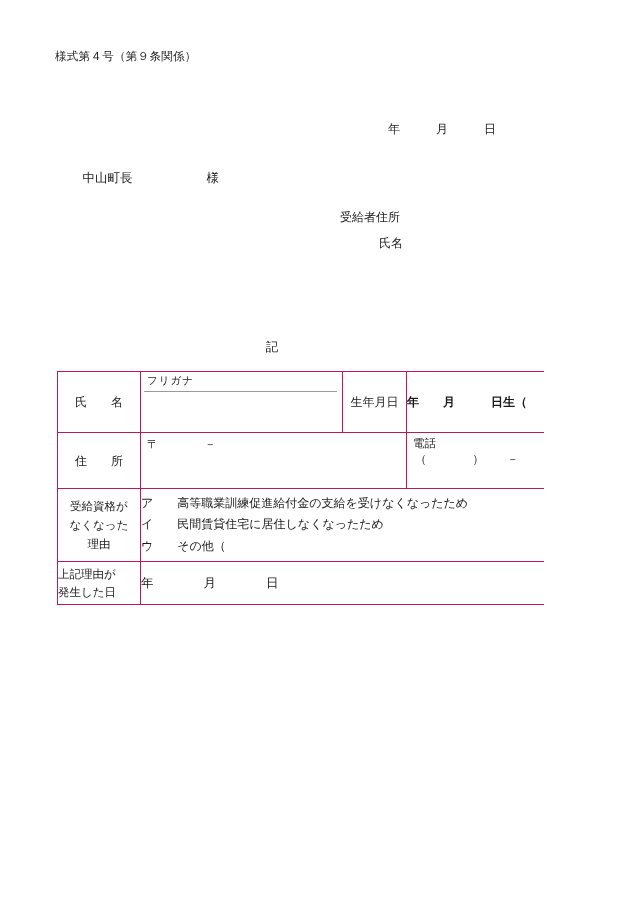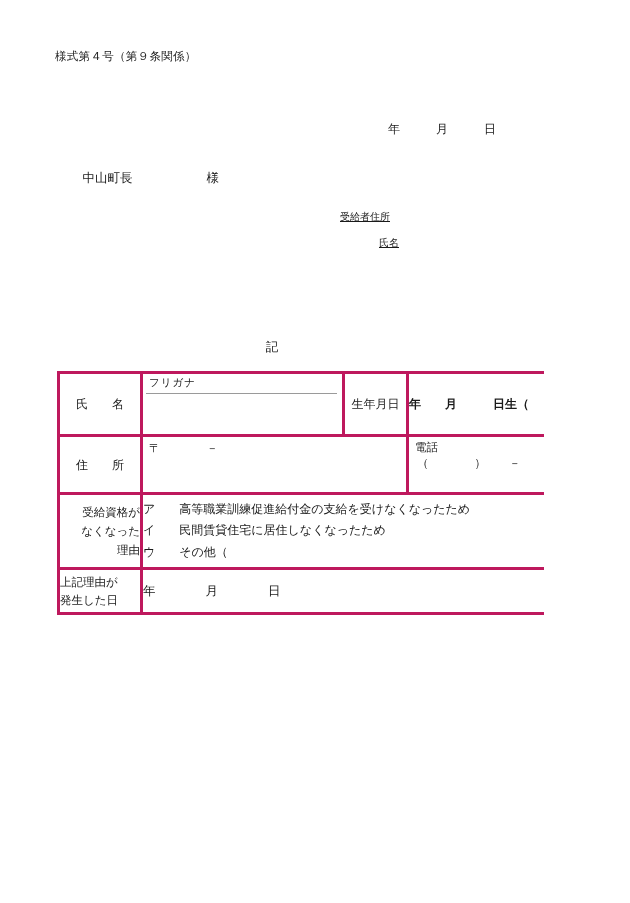--- a/index.html
+++ b/index.html
@@ -57,23 +57,22 @@
   }
   .addressee .honorific {
     display: inline-block;
     margin-left: 74px;
   }
 
   .recipient-block {
     position: absolute;
     left: 340px;
     top: 204px;
-    font-size: 10px;
+    font-size: 12px;
     line-height: 26px;
-    text-decoration: underline;
   }
   .recipient-block .r-addr {
     display: block;
   }
   .recipient-block .r-name {
     display: block;
     margin-left: 39px;
   }
 
   
@@ -101,21 +100,21 @@
   .form-table {
     position: absolute;
     left: 57px;
     top: 371px;
     width: 521px;
     border-collapse: collapse;
     table-layout: fixed;
     font-size: 12px;
   }
   .form-table td {
-    border: 3px solid #be185d;
+    border: 1px solid #be185d;
     padding: 0;
     vertical-align: middle;
   }
   .col-label    { width: 83px; }
   .col-main     { width: 202px; }
   .col-dob-lbl  { width: 64px; }
   .col-dob-val  { width: 172px; }
 
   .lbl {
     text-align: center;
@@ -181,21 +180,21 @@
     position: absolute;
     left: 8px;
     top: 19px;
     font-size: 11.5px;
     white-space: pre;
   }
 
   
   .row-reason td { height: 72px; }
   .reason-label {
-    text-align: right;
+    text-align: center;
     padding: 4px 0 0 4px;
     line-height: 19px;
     font-size: 11.5px;
     vertical-align: top;
   }
   .reason-list {
     padding: 5px 0 0 18px;
     line-height: 21.5px;
     font-size: 12px;
     vertical-align: top;

